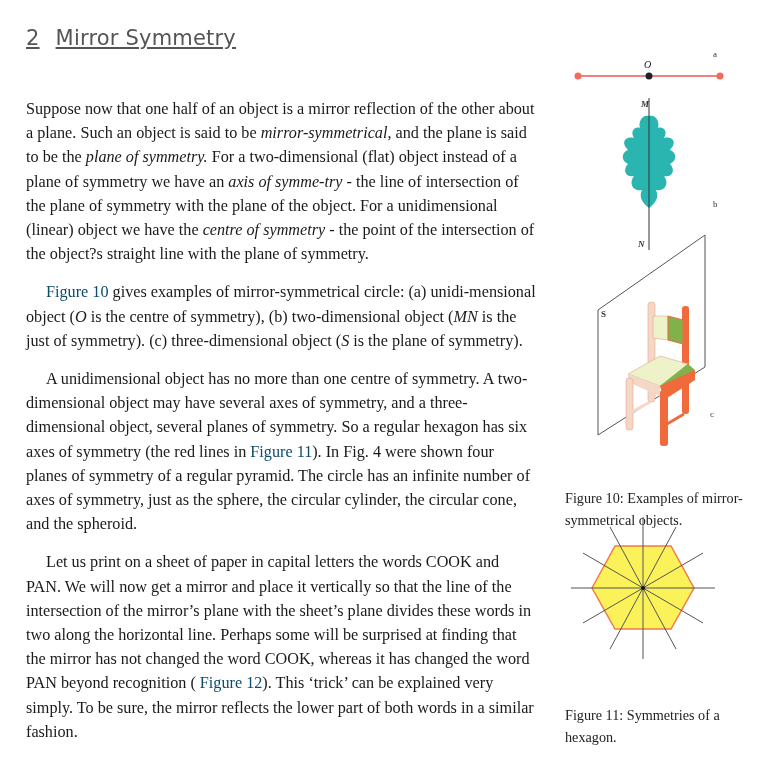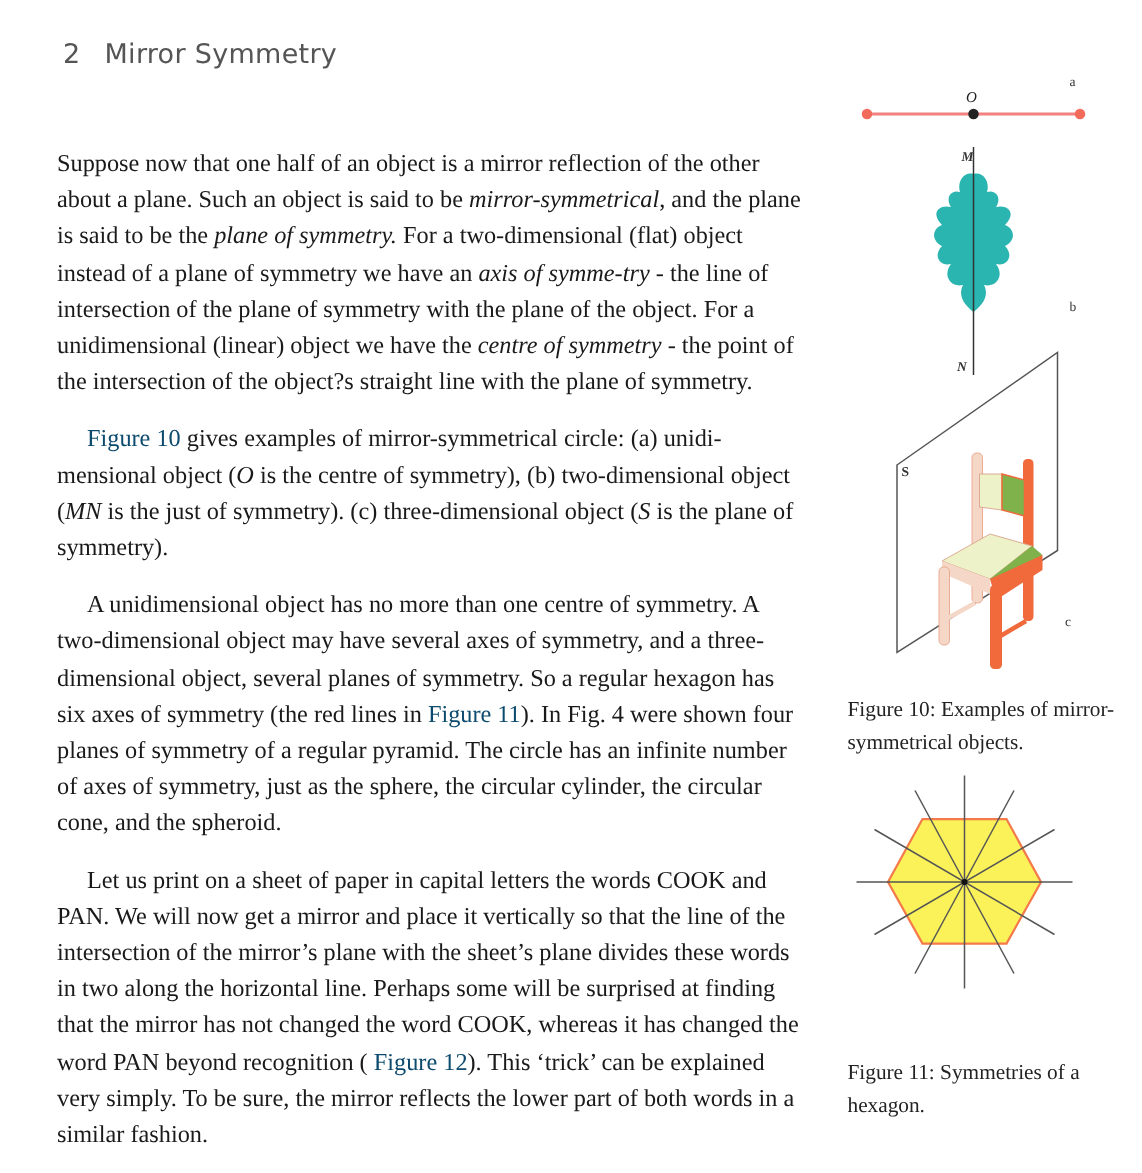--- a/index.html
+++ b/index.html
@@ -1,30 +1,31 @@
 <!DOCTYPE html>
 <html><head>
 <meta charset="utf-8">
 <style>
   html, body { margin: 0; padding: 0; background: #ffffff; }
   body {
     width: 761px; height: 782px; position: relative; overflow: hidden;
     font-family: "Liberation Serif", "DejaVu Serif", serif; color: #1a1a1a;
   }
   .header {
-    position: absolute; left: 42px; top: 26px;
-    font-family: "DejaVu Sans", sans-serif; font-size: 18px; color: #555;
+    position: absolute; left: 26px; top: 26px;
+    font-family: "DejaVu Sans", sans-serif; font-size: 21px; color: #555;
     letter-spacing: 0.2px;
+    text-decoration: underline;
   }
   .header .num { margin-right: 16px; }
   .main {
     position: absolute; left: 26px; top: 97px; width: 512px;
     font-size: 16.2px; line-height: 24.2px;
   }
-  .main p { margin: 0 0 14px 12px; text-align: left; }
+  .main p { margin: 0 0 14px 0; text-align: left; }
   .main p.indent { text-indent: 20px; }
   .ref { color: #0c4a6e; }
   i { font-style: italic; }
   b { font-weight: normal; }
   .caption {
     position: absolute; left: 565px; width: 190px;
     font-size: 14.2px; line-height: 21.5px; color: #222;
   }
   svg { position: absolute; }
 </style>
@@ -79,21 +80,21 @@
   <polygon points="100,346 128,324 135,330 108,356" fill="#7fb24a"></polygon>
   <polygon points="68,334 100,346 100,356 68,342" fill="#f5d7c8"></polygon>
   <polygon points="100,346 135,330 135,340 104,360" fill="#f06a3c"></polygon>
 
   <rect x="66" y="338" width="7" height="52" rx="3" fill="#f5d7c8" stroke="#e9a58a" stroke-width="0.6"></rect>
   <rect x="100" y="350" width="8" height="56" rx="3" fill="#f06a3c"></rect>
   <line x1="72" y1="372" x2="90" y2="362" stroke="#f5d7c8" stroke-width="3"></line>
   <line x1="107" y1="384" x2="124" y2="374" stroke="#f06a3c" stroke-width="3"></line>
 </svg>
 
-<div class="caption" style="top:463px;">Figure 10: Examples of mirror-symmetrical objects.</div>
+<div class="caption" style="top:488px;">Figure 10: Examples of mirror-symmetrical objects.</div>
 
 <svg style="left:565px; top:515px;" width="160" height="150" viewBox="0 0 160 150">
   <polygon points="27,73 50,31 106,31 129,73 106,114 50,114" fill="#fbf25a" stroke="#f47a4a" stroke-width="1.5"></polygon>
   <g stroke="#555" stroke-width="1">
     <line x1="78" y1="2" x2="78" y2="144"></line>
     <line x1="6" y1="73" x2="150" y2="73"></line>
     <line x1="45" y1="12" x2="111" y2="134"></line>
     <line x1="111" y1="12" x2="45" y2="134"></line>
     <line x1="18" y1="38" x2="138" y2="108"></line>
     <line x1="138" y1="38" x2="18" y2="108"></line>

